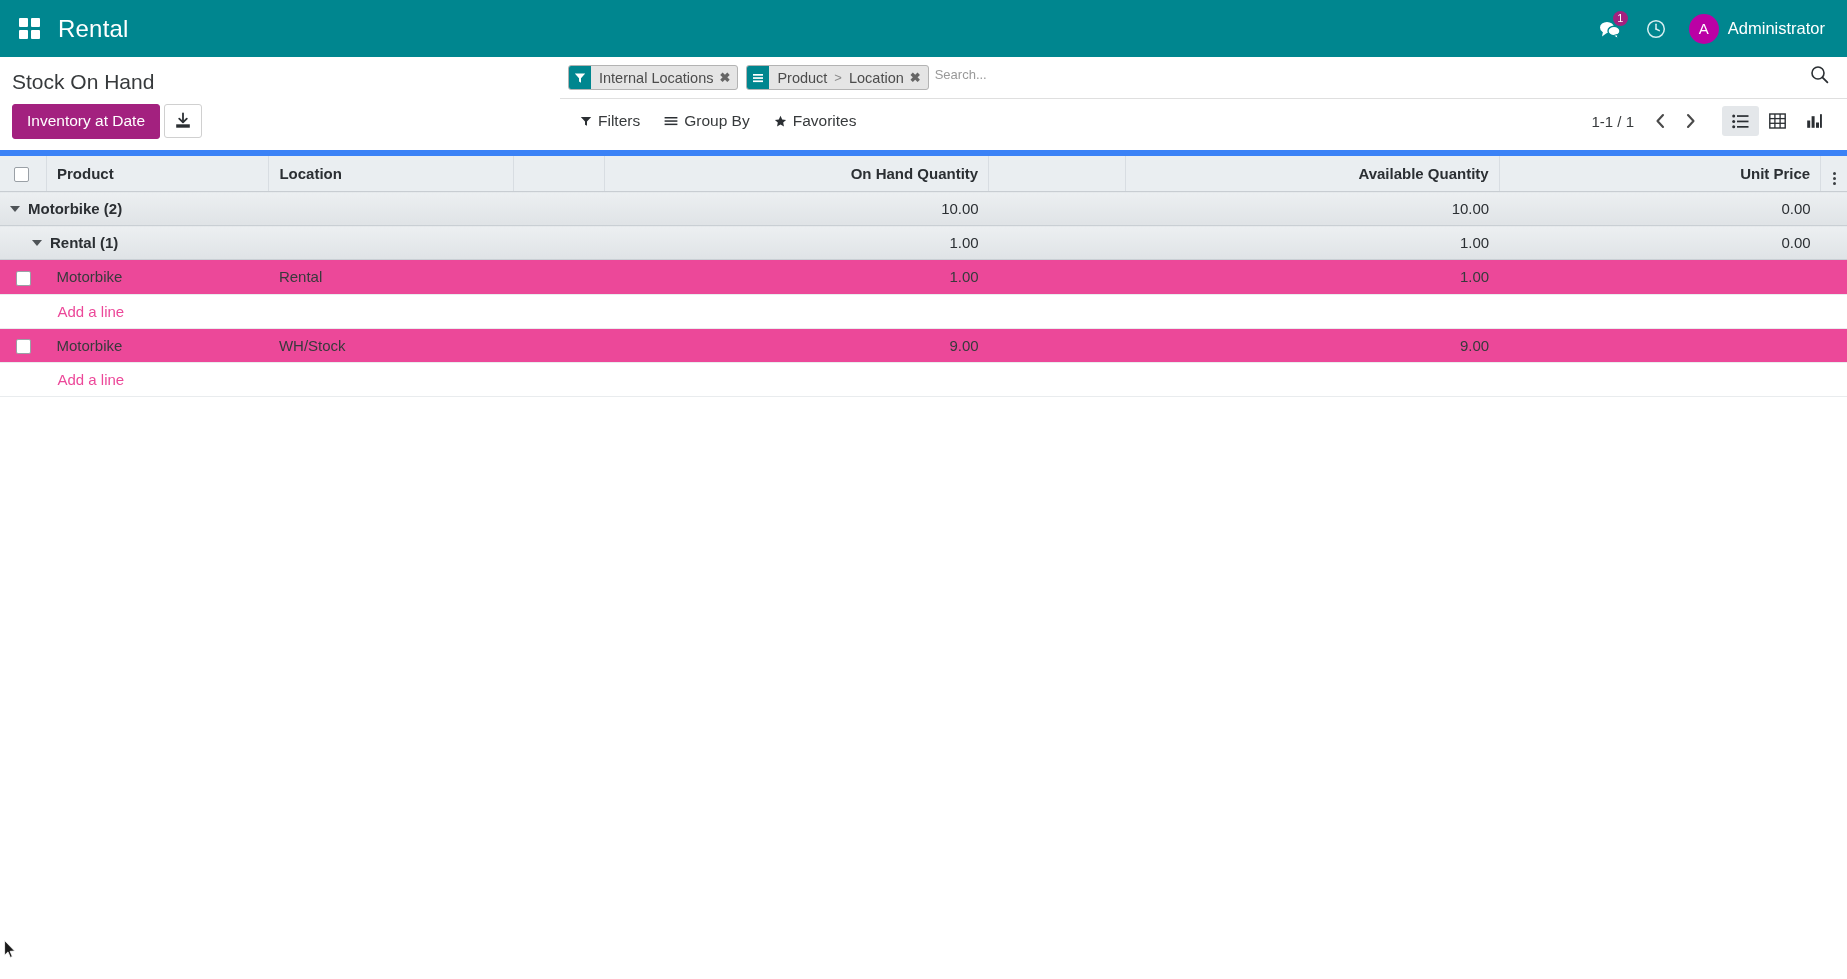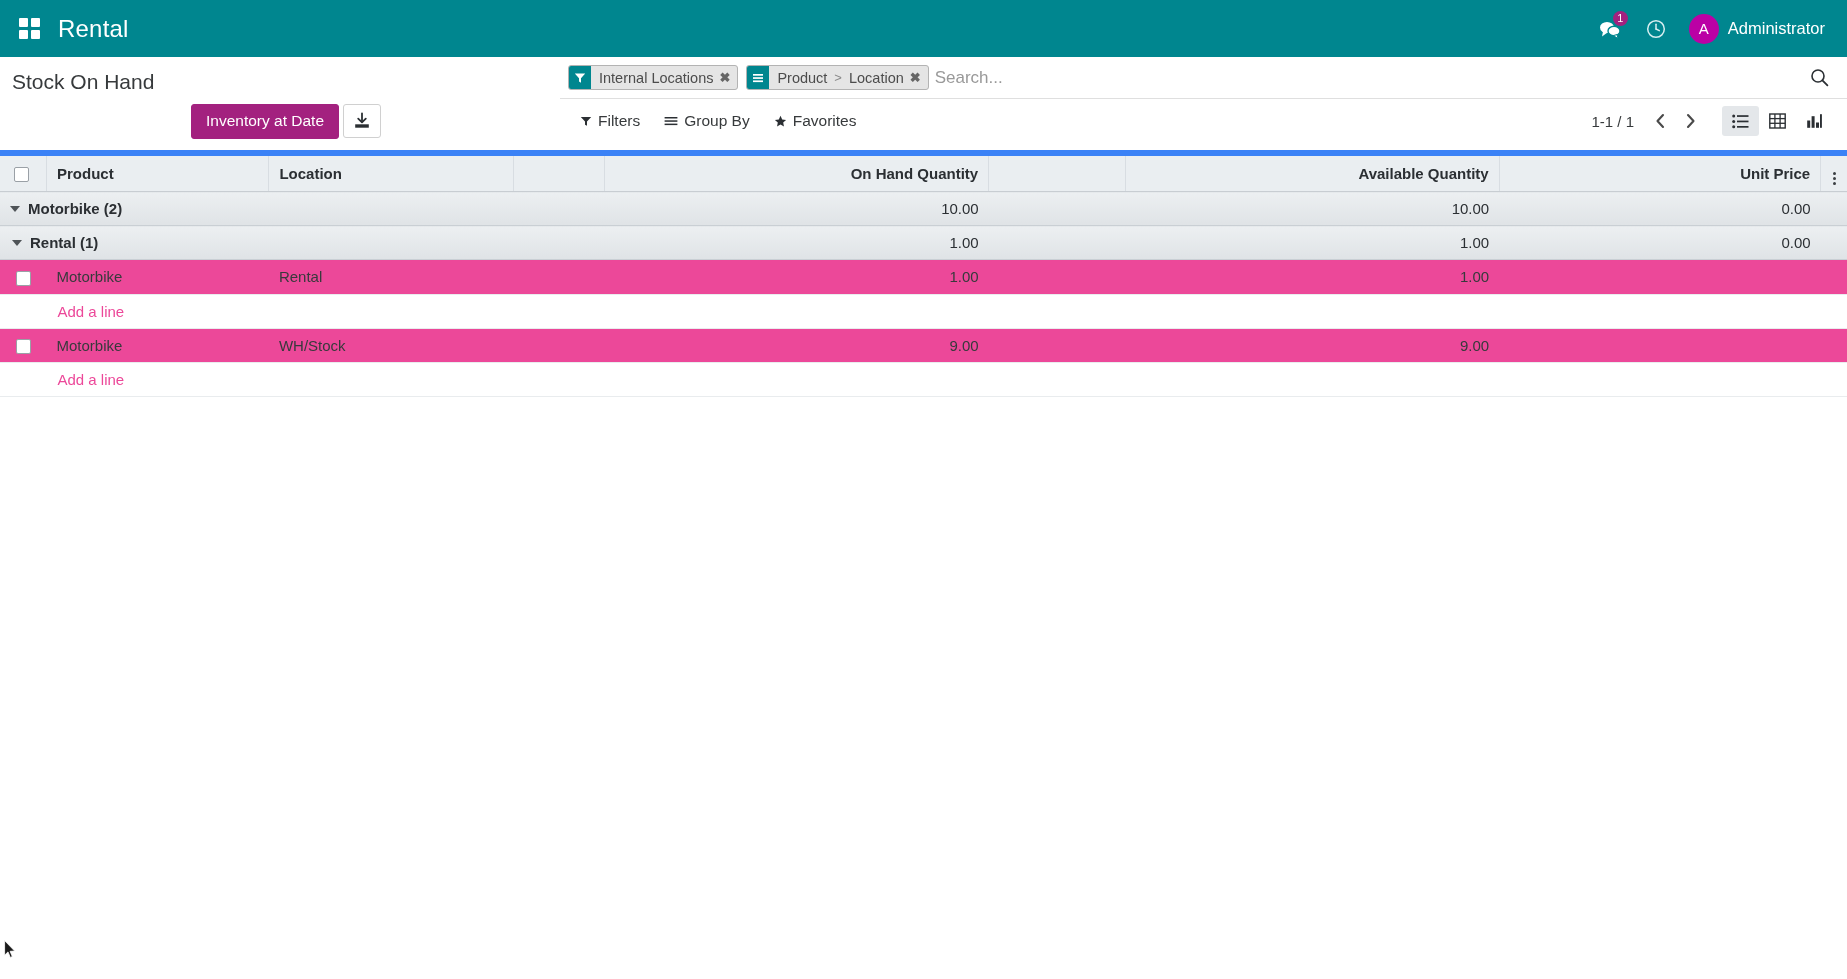--- a/index.html
+++ b/index.html
@@ -108,21 +108,21 @@
     padding: 12px 0 0 12px;
     min-width: 560px;
   }
   .page-title {
     font-size: 21px;
     color: #373a3c;
     font-weight: 400;
     margin: 0 0 9px 0;
     line-height: 26px;
   }
-  .cp-buttons { display: flex; align-items: center; gap: 4px; padding-bottom: 11px; justify-content: center;}
+  .cp-buttons { display: flex; align-items: center; gap: 4px; padding-bottom: 11px;}
   .btn-primary {
     background: #a3217f;
     color: #ffffff;
     border: 1px solid #a3217f;
     border-radius: 3px;
     font-size: 15.5px;
     padding: 7px 14px;
     cursor: pointer;
     font-family: inherit;
     line-height: 1.2;
@@ -140,21 +140,21 @@
     flex: 1 1 auto;
     display: flex;
     flex-direction: column;
     align-items: stretch;
     padding-top: 0;
   }
 
   
   .searchview {
     display: flex;
-    align-items: center;
+    align-items: flex-start;
     border-bottom: 1px solid #dfdfdf;
     padding: 8px 14px 8px 0;
     min-height: 42px;
   }
   .facets { display: flex; align-items: center; gap: 8px; margin-left: 8px; }
   .facet {
     display: flex;
     align-items: stretch;
     border: 1px solid #b3b3b3;
     border-radius: 3px;
@@ -183,21 +183,21 @@
     font-size: 13px;
     color: #666;
     font-weight: bold;
     cursor: pointer;
     line-height: 1;
   }
   .search-input {
     flex: 1 1 auto;
     border: none;
     outline: none;
-    font-size: 17px;
+    font-size: 13px;
     color: #7f1d1d;
     padding: 2px 6px;
     background: transparent;
     font-family: inherit;
     min-width: 60px;
   }
   .search-input::placeholder { color: #999; }
   .search-magnifier { padding: 0 4px 0 10px; cursor: pointer; display:flex; align-items:center;}
 
   
@@ -286,21 +286,21 @@
     border-bottom: 1px solid #c9cfd4;
     border-top: 1px solid #d9dde1;
     font-weight: bold;
     font-size: 15px;
     color: #2b2f33;
     padding: 8px 10px;
     height: 34px;
     cursor: pointer;
   }
   tr.group-row td.num { text-align: right; font-weight: normal; }
-  tr.group-row.level-2 td:first-child { padding-left: 12px; margin-left: 40px; }
+  tr.group-row.level-2 td:first-child { padding-left: 32px; margin-left: 40px; }
 
   .caret {
     display: inline-block;
     width: 0; height: 0;
     border-left: 5px solid transparent;
     border-right: 5px solid transparent;
     border-top: 6px solid #4f5458;
     margin-right: 8px;
     vertical-align: middle;
     position: relative;

